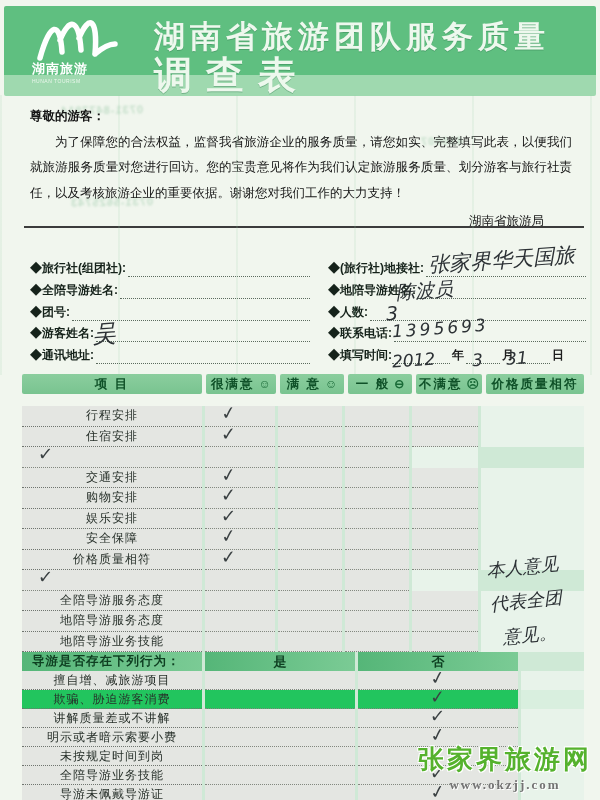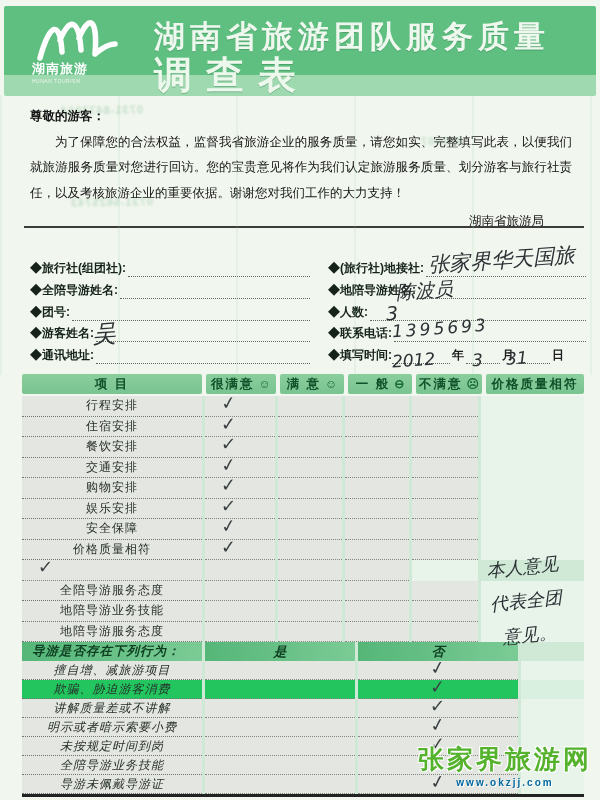--- a/index.html
+++ b/index.html
@@ -41,56 +41,56 @@
   .fline{flex:1;border-bottom:1.5px dotted #5b6b5e;margin-left:2px;height:15px;}
   .fsuffix{font-weight:bold;margin:0 2px;white-space:nowrap;}
   .dline{border-bottom:1.5px dotted #5b6b5e;height:15px;}
   .w-year{width:58px;} .w-mon{width:34px;} .w-day{width:34px;}
   .hand{position:absolute;font-family:"DejaVu Sans",sans-serif;font-style:italic;color:#2c3135;
         transform:rotate(-4deg);white-space:nowrap;pointer-events:none;}
 
   
   .table{position:absolute;left:22px;width:562px;top:374px;background:#cfe9d6;}
   .trow{display:grid;grid-template-columns:180px 70px 64px 64px 66px 1fr;column-gap:3px;}
-  .hrow{background:#f1f6ee;column-gap:4px;padding-bottom:2px;}
+  .hrow{background:#f1f6ee;column-gap:4px;padding-bottom:12px;}
   .pill{background:linear-gradient(#8bce9e,#79c490);color:#0f5128;font-weight:bold;font-size:12.5px;
         height:20px;display:flex;align-items:center;justify-content:center;border-radius:2px;
         letter-spacing:2px;white-space:nowrap;}
   .pill .face{font-size:12px;margin-left:4px;letter-spacing:0;color:#1a6b38;}
   .cell{background:#e4e6e2;position:relative;}
   .c-label{display:flex;align-items:center;justify-content:center;font-size:12px;color:#27302a;
         letter-spacing:1px;border-bottom:1px dotted #6f756f;}
   .c-rate{border-bottom:1px dotted #82887f;}
   .c-com{background:#e8f3ea;border-bottom:0;}
   .rrow{height:20.5px;}
   .brow{height:18.3px;}
   .brow.tint .cell{background:#22c55e;}
   .brow.tint .c-com{background:#d9efdf;}
   .check{position:absolute;left:16px;top:-4px;font-size:18px;font-weight:bold;color:#3a4042;
         font-family:"DejaVu Sans",sans-serif;}
   .bcheck{left:72px;}
   
-  .bandrow{display:grid;grid-template-columns:180px 150px 160px 1fr;column-gap:3px;height:19px;font-style:italic;}
+  .bandrow{display:grid;grid-template-columns:180px 150px 160px 1fr;column-gap:3px;height:19px;}
   .band{background:linear-gradient(90deg,#55b678,#7bcb95);color:#0e3f21;font-weight:bold;
         font-size:12.5px;display:flex;align-items:center;}
   .band.lbl{padding-left:10px;letter-spacing:1px;}
   .band.ctr{justify-content:center;font-size:13px;}
   .band.rest{background:#cfe9d6;}
   .btm{border-bottom:3px solid #222;}
 
   .comment-hand{position:absolute;right:6px;top:176px;width:104px;color:#2c3135;
         font-family:"DejaVu Sans",sans-serif;font-style:italic;font-size:18px;line-height:1.9;
         transform:rotate(-6deg);text-align:center;pointer-events:none;}
 
   
   .wm{position:absolute;left:386px;top:742px;text-align:center;z-index:5;margin-left:32px;}
   .wm-cn{font-family:"Liberation Serif","DejaVu Serif",serif;font-weight:bold;font-size:26px;
         color:#55b22d;letter-spacing:3px;white-space:nowrap;
         text-shadow:1px 1px 0 #fff,-1px -1px 0 #fff,1px -1px 0 #fff,-1px 1px 0 #fff;}
-  .wm-url{font-family:Liberation Sans, sans-serif;font-weight:bold;font-size:10px;color:#0369a1;
+  .wm-url{font-family:Liberation Serif, serif;font-weight:bold;font-size:13px;color:#737373;
         letter-spacing:2px;text-shadow:1px 1px 0 #fff;}
 </style>
 </head>
 <body>
 
 <div class="page">
 
   <div class="header">
     <div class="logo">
       <svg width="100" height="52" viewBox="0 0 100 52">
@@ -216,21 +216,20 @@
           <div class="cell c-label">住宿安排</div>
           <div class="cell c-rate">
             <span class="check" style="transform: rotate(-3deg);">✓</span>
           </div>
           <div class="cell c-rate"></div>
           <div class="cell c-rate"></div>
           <div class="cell c-rate"></div>
           <div class="cell c-com"></div>
         </div>
         <div class="trow rrow">
-          <div class="cell c-label">餐饮安排</div>
           <div class="cell c-rate">
             <span class="check" style="transform: rotate(2deg);">✓</span>
           </div>
           <div class="cell c-rate"></div>
           <div class="cell c-rate"></div>
           <div class="cell c-rate"></div>
           <div class="cell c-com"></div>
         </div>
         <div class="trow rrow">
           <div class="cell c-label">交通安排</div>
@@ -293,29 +292,29 @@
         </div>
         <div class="trow rrow">
           <div class="cell c-label">全陪导游服务态度</div>
           <div class="cell c-rate"></div>
           <div class="cell c-rate"></div>
           <div class="cell c-rate"></div>
           <div class="cell c-rate"></div>
           <div class="cell c-com"></div>
         </div>
         <div class="trow rrow">
+          <div class="cell c-label">地陪导游服务态度</div>
+          <div class="cell c-rate"></div>
+          <div class="cell c-rate"></div>
+          <div class="cell c-rate"></div>
+          <div class="cell c-rate"></div>
+          <div class="cell c-com"></div>
+        </div>
+        <div class="trow rrow">
           <div class="cell c-label">地陪导游业务技能</div>
-          <div class="cell c-rate"></div>
-          <div class="cell c-rate"></div>
-          <div class="cell c-rate"></div>
-          <div class="cell c-rate"></div>
-          <div class="cell c-com"></div>
-        </div>
-        <div class="trow rrow">
-          <div class="cell c-label">地陪导游服务态度</div>
           <div class="cell c-rate"></div>
           <div class="cell c-rate"></div>
           <div class="cell c-rate"></div>
           <div class="cell c-rate"></div>
           <div class="cell c-com"></div>
         </div>
       </div>
 
     <div class="bandrow">
       <div class="band lbl">导游是否存在下列行为：</div>

